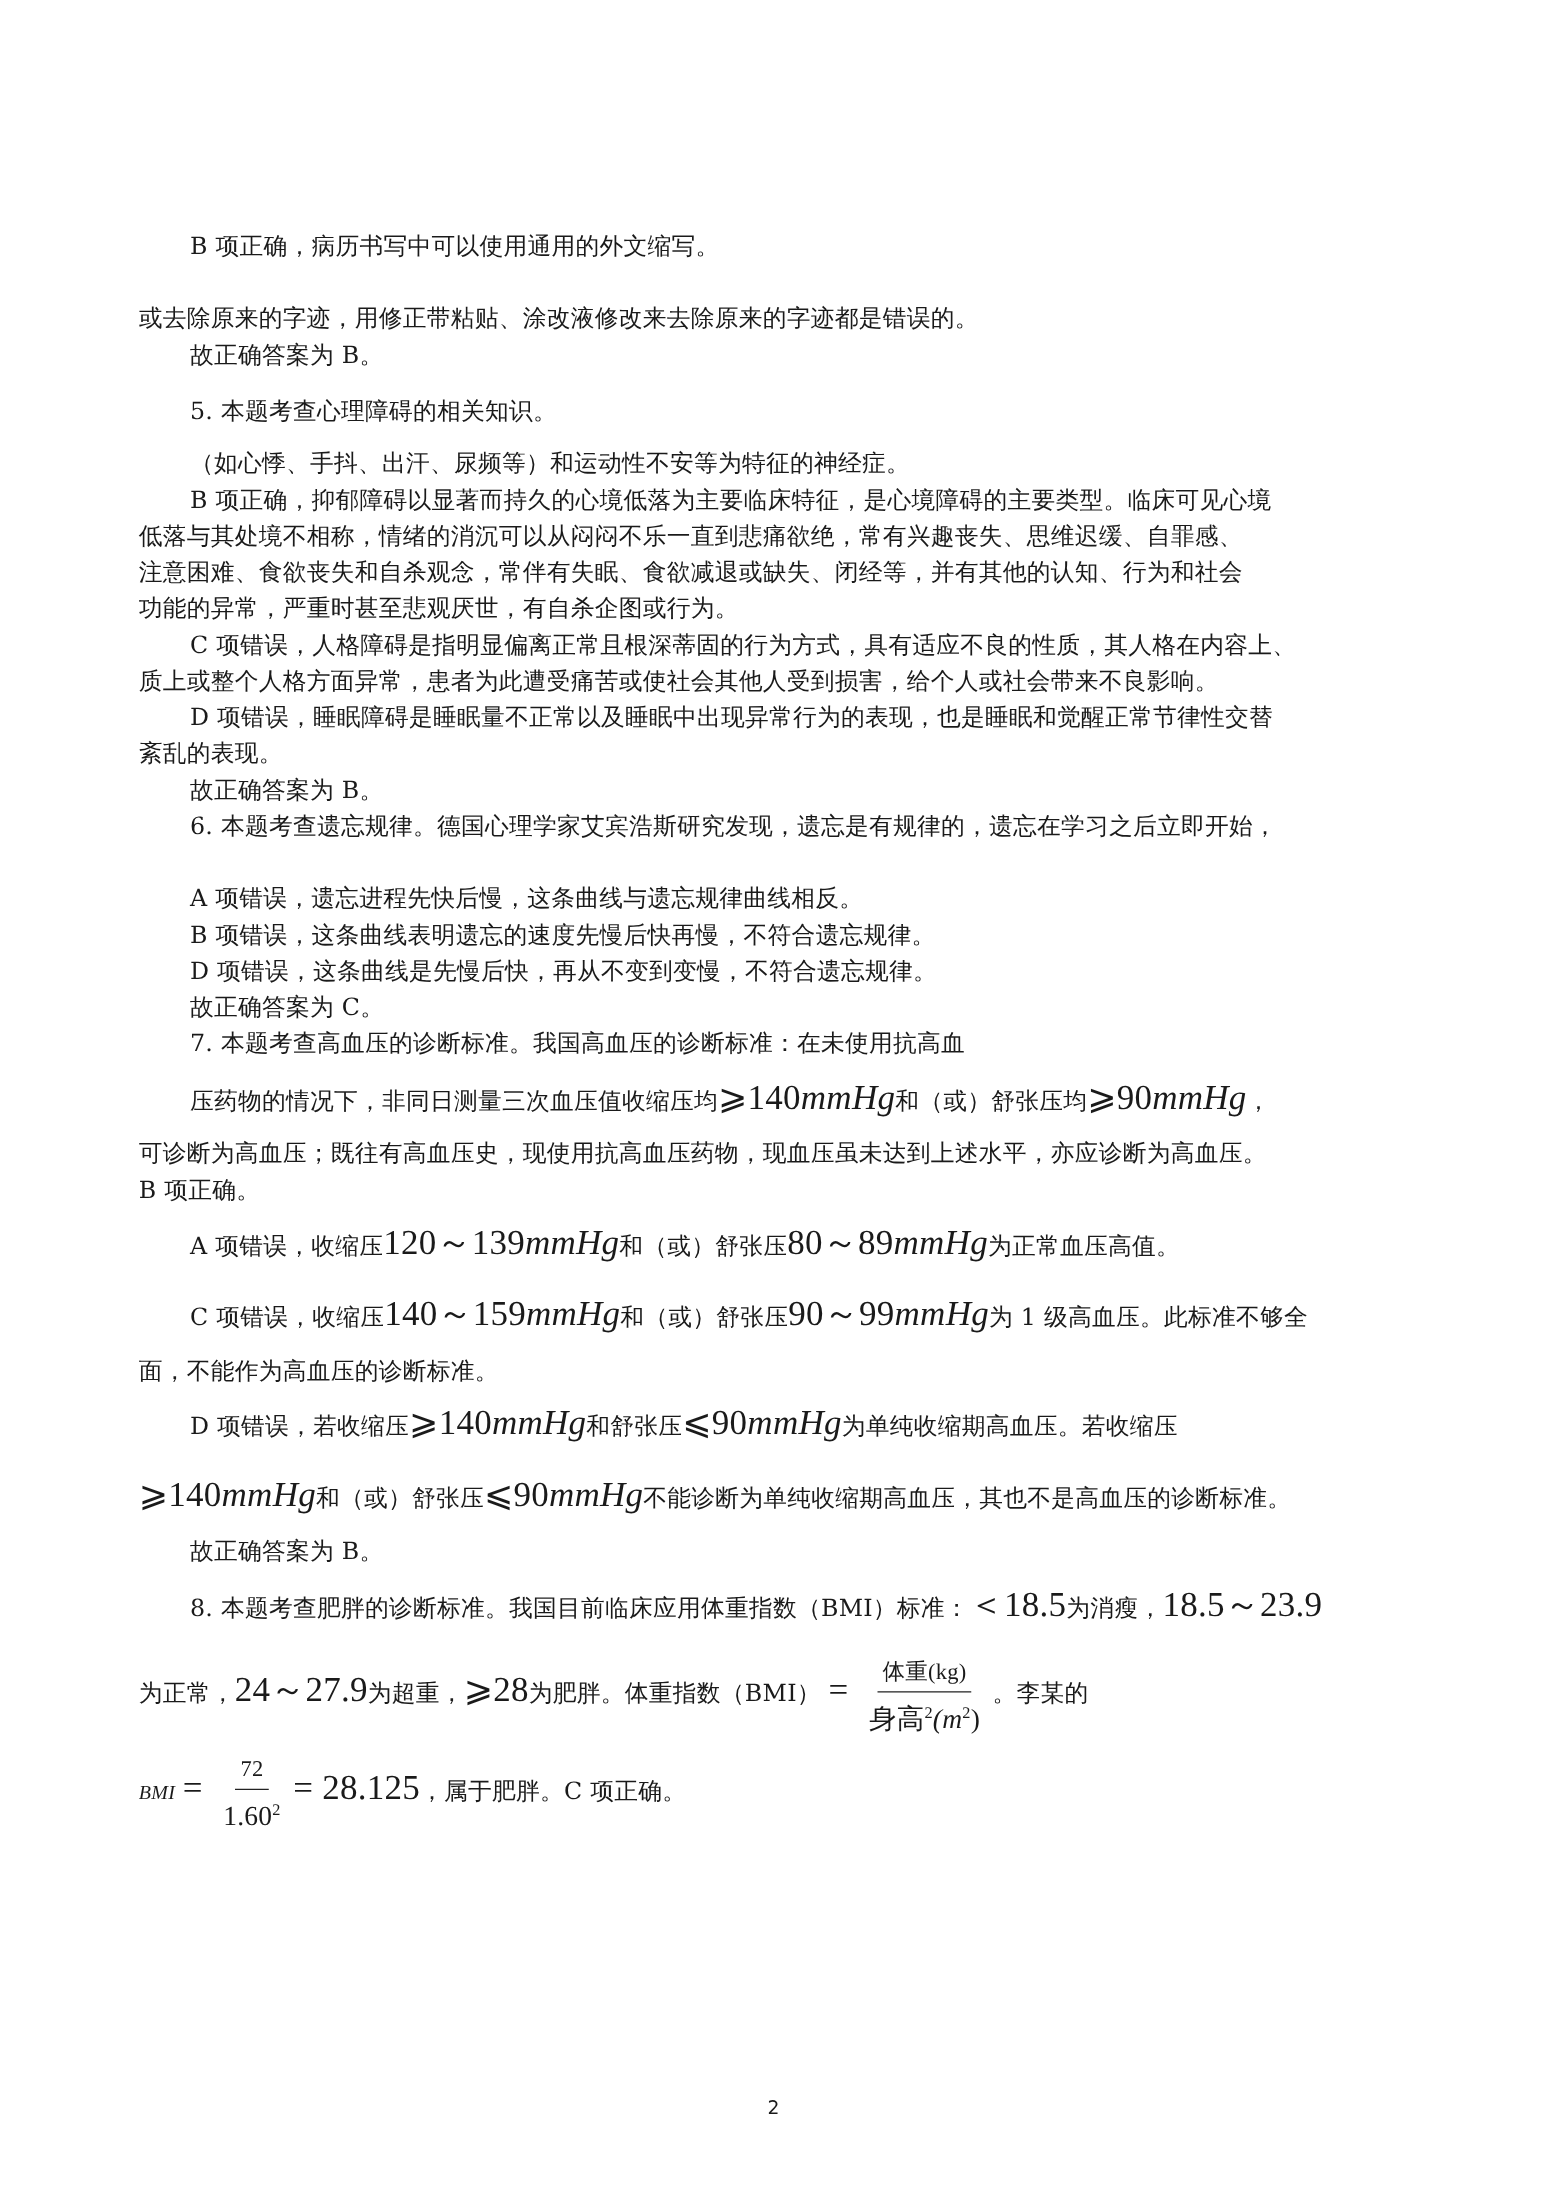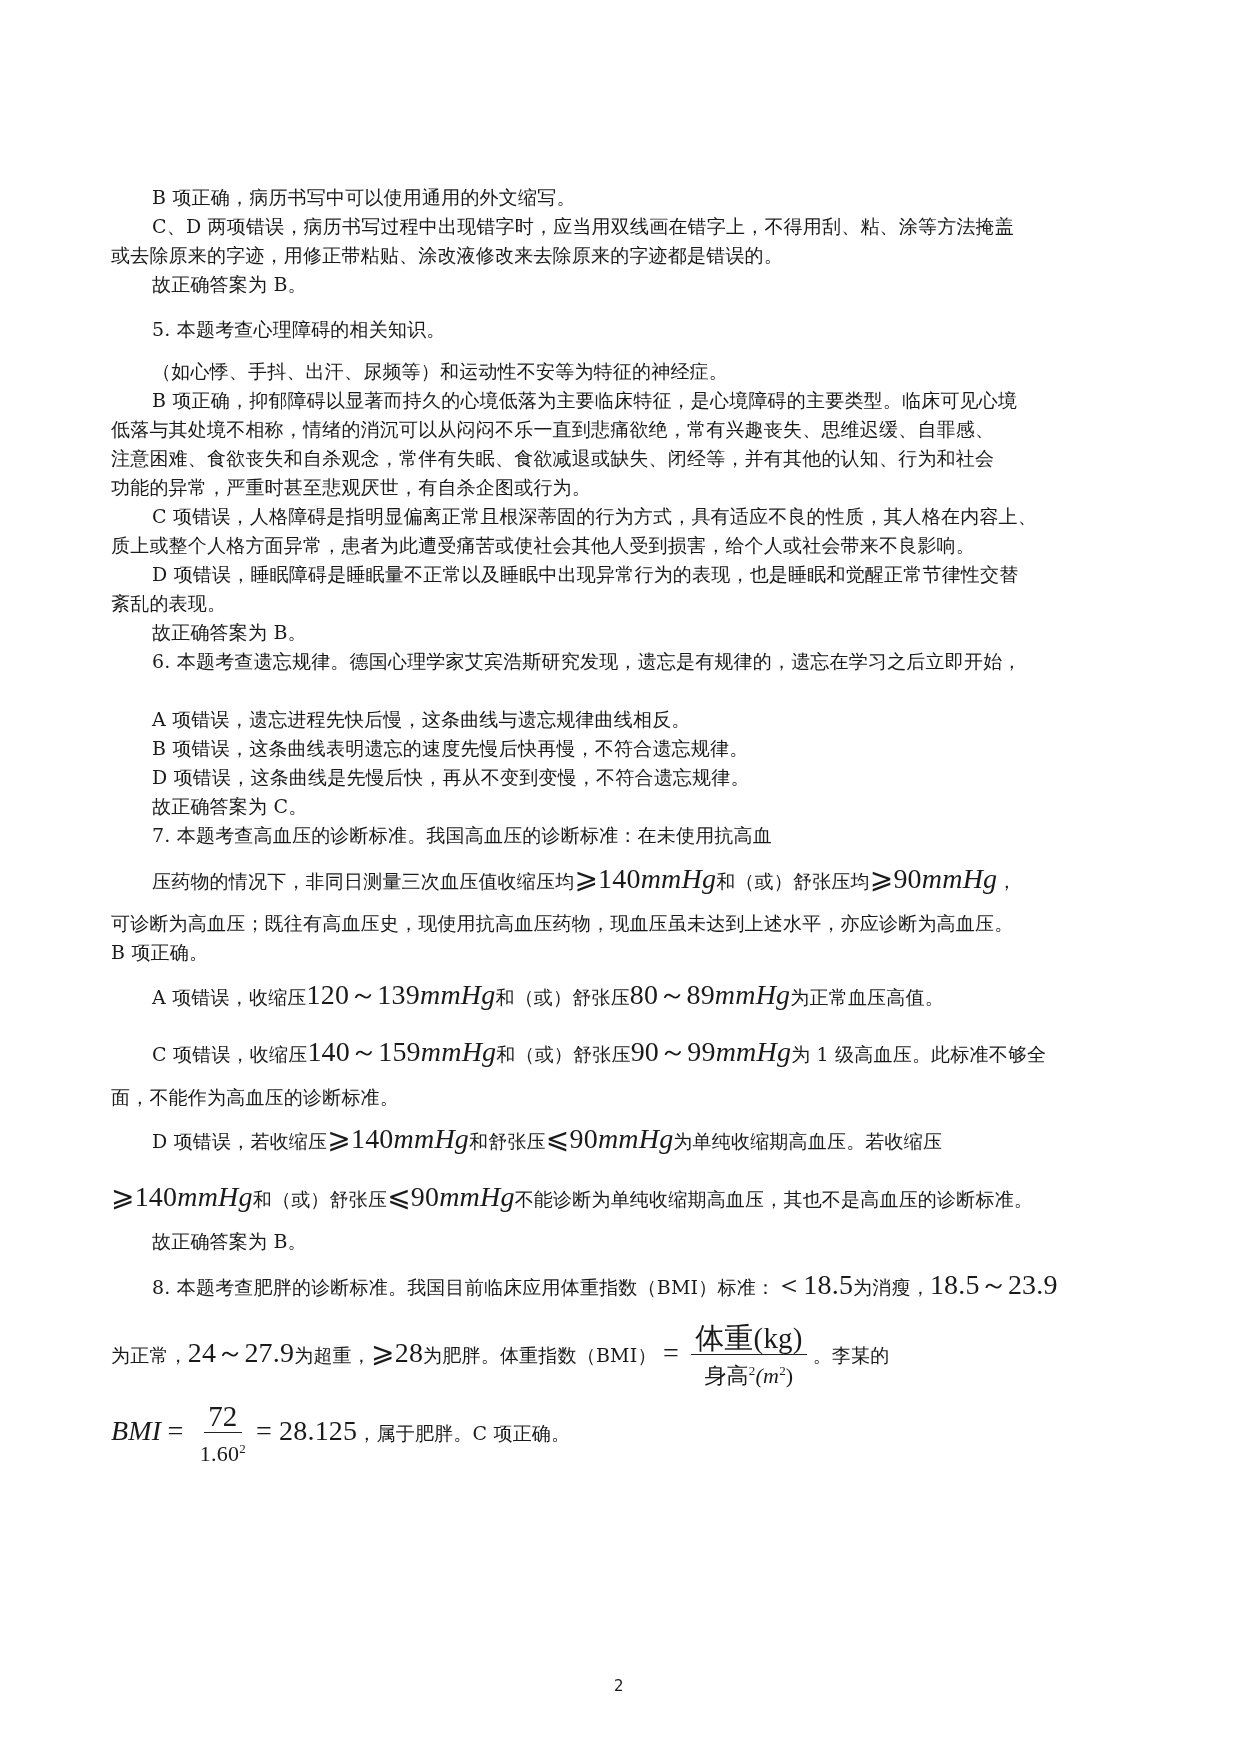--- a/index.html
+++ b/index.html
@@ -3,33 +3,32 @@
 <meta charset="utf-8">
 <style>
   html, body { margin: 0; padding: 0; background: #ffffff; }
   body { width: 1240px; height: 1754px; position: relative; overflow: hidden;
          font-family: "DejaVu Serif", "Liberation Serif", serif; color: #1a1a1a; }
   .page { position: absolute; left: 0; top: 0; width: 1240px; height: 1754px; margin-top: 45px; }
   .line { position: absolute; left: 111px; font-size: 19px; line-height: 24px; white-space: nowrap; letter-spacing: 0.2px; }
   .ind { left: 152px; }
   .m { font-family: "Liberation Serif", "DejaVu Serif", serif; font-size: 28px; }
   .mi { font-style: italic; }
-  .big { font-size: 28px; }
+  .big { font-size: 16px; }
   .frac { display: inline-flex; flex-direction: column; align-items: center; vertical-align: middle; margin: 0 6px; }
-  .frac .num { padding: 0 4px 2px; border-bottom: 1.5px solid #222; font-size: 29px; line-height: 28px; }
+  .frac .num { padding: 0 4px 2px; border-bottom: 1.5px solid #222; font-size: 18px; line-height: 28px; }
   .frac .den { padding: 2px 4px 0; font-size: 22px; line-height: 28px; }
   sup { font-size: 13px; }
   .pagenum { position: absolute; left: 614px; top: 1632px; font-size: 15px; font-family: "DejaVu Sans", sans-serif; }
 </style>
 </head>
 <body>
 
 <div class="page">
   <div class="line ind" style="top:140px">B 项正确，病历书写中可以使用通用的外文缩写。</div>
-  <div class="line ind" style="top:169px">C、D 两项错误，病历书写过程中出现错字时，应当用双线画在错字上，不得用刮、粘、涂等方法掩盖</div>
   <div class="line" style="top:198px">或去除原来的字迹，用修正带粘贴、涂改液修改来去除原来的字迹都是错误的。</div>
   <div class="line ind" style="top:227px">故正确答案为 B。</div>
   <div class="line ind" style="top:272px">5. 本题考查心理障碍的相关知识。</div>
   <div class="line ind" style="top:314px">（如心悸、手抖、出汗、尿频等）和运动性不安等为特征的神经症。</div>
   <div class="line ind" style="top:343px">B 项正确，抑郁障碍以显著而持久的心境低落为主要临床特征，是心境障碍的主要类型。临床可见心境</div>
   <div class="line" style="top:372px">低落与其处境不相称，情绪的消沉可以从闷闷不乐一直到悲痛欲绝，常有兴趣丧失、思维迟缓、自罪感、</div>
   <div class="line" style="top:401px">注意困难、食欲丧失和自杀观念，常伴有失眠、食欲减退或缺失、闭经等，并有其他的认知、行为和社会</div>
   <div class="line" style="top:430px">功能的异常，严重时甚至悲观厌世，有自杀企图或行为。</div>
   <div class="line ind" style="top:459px">C 项错误，人格障碍是指明显偏离正常且根深蒂固的行为方式，具有适应不良的性质，其人格在内容上、</div>
   <div class="line" style="top:488px">质上或整个人格方面异常，患者为此遭受痛苦或使社会其他人受到损害，给个人或社会带来不良影响。</div>

